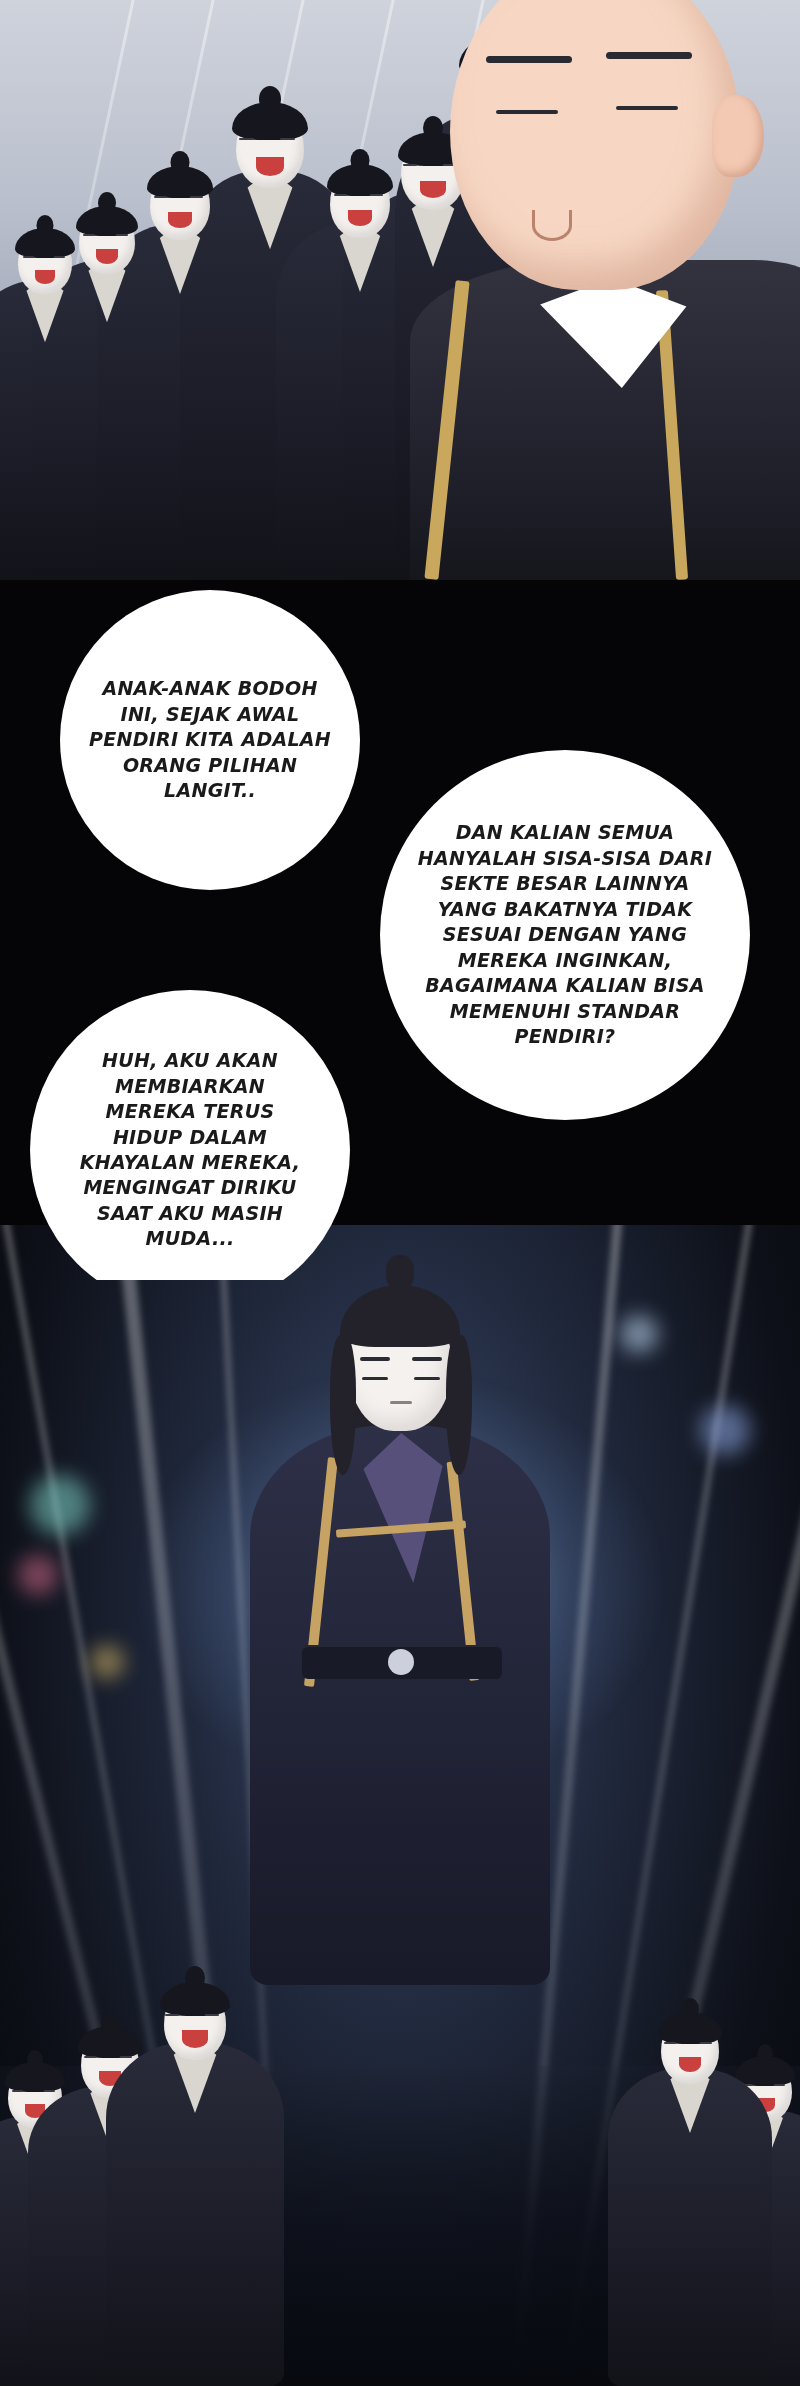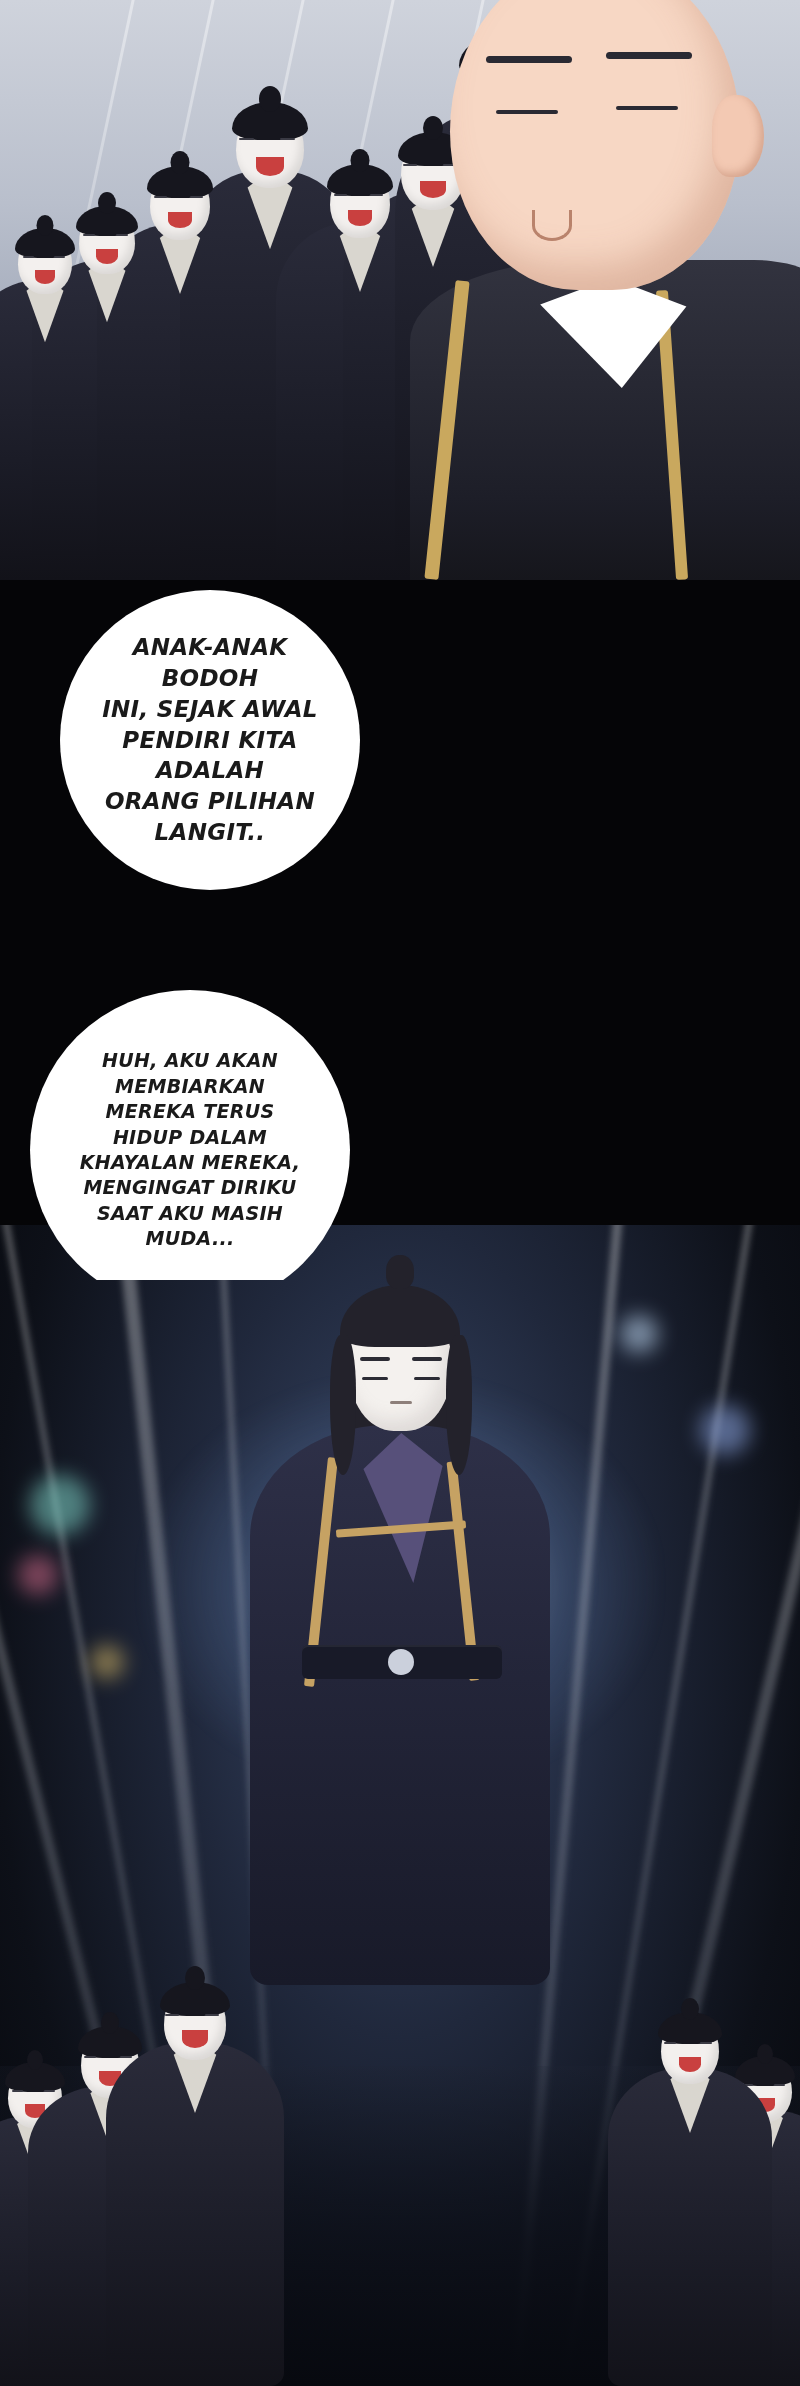--- a/index.html
+++ b/index.html
@@ -193,21 +193,21 @@
   }
   .bubble span {
     display: block;
     white-space: pre-line;
     line-height: 1.34;
   }
 
   .b1 {
     left: 60px; top: 10px;
     width: 300px; height: 300px;
-    font-size: 23px;
+    font-size: 19px;
     padding: 26px;
   }
   .b2 {
     left: 380px; top: 170px;
     width: 370px; height: 370px;
     font-size: 19px;
     padding: 34px;
   }
   .b3 {
     left: 30px; top: 410px;
@@ -488,20 +488,31 @@
   <div class="panel2">
 
     <div class="bubble b1">
       <span>ANAK-ANAK BODOH
 INI, SEJAK AWAL
 PENDIRI KITA ADALAH
 ORANG PILIHAN
 LANGIT..</span>
     </div>
 
+    <div class="bubble b2">
+      <span>DAN KALIAN SEMUA
+HANYALAH SISA-SISA DARI
+SEKTE BESAR LAINNYA
+YANG BAKATNYA TIDAK
+SESUAI DENGAN YANG
+MEREKA INGINKAN,
+BAGAIMANA KALIAN BISA
+MEMENUHI STANDAR
+PENDIRI?</span>
+    </div>
 
     <div class="bubble b3">
       <span>HUH, AKU AKAN
 MEMBIARKAN
 MEREKA TERUS
 HIDUP DALAM
 KHAYALAN MEREKA,
 MENGINGAT DIRIKU
 SAAT AKU MASIH
 MUDA...</span>

